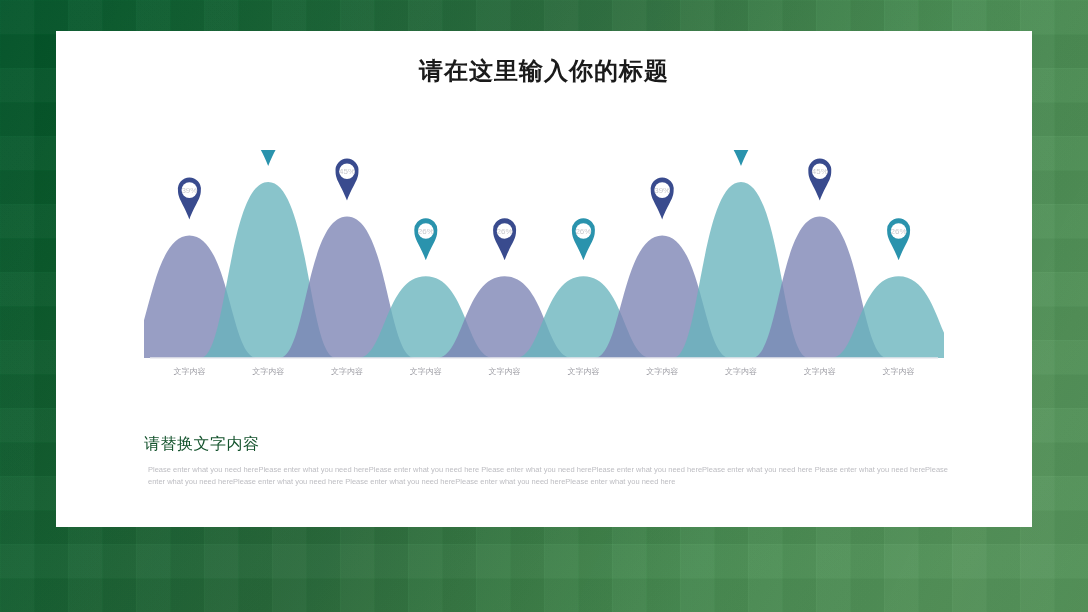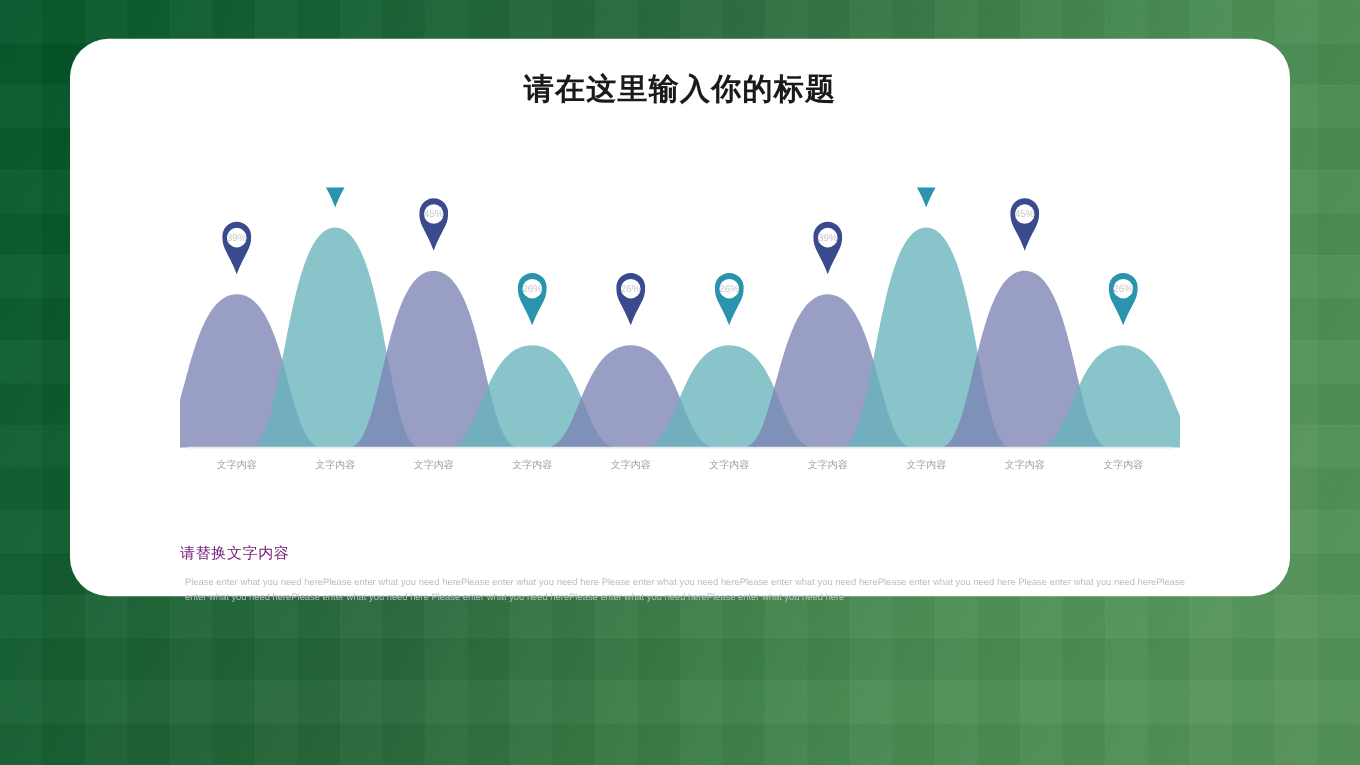--- a/index.html
+++ b/index.html
@@ -40,23 +40,22 @@
       repeating-linear-gradient(0deg, rgba(0,0,0,0.028) 0px, rgba(0,0,0,0.028) 34px, rgba(255,255,255,0.022) 34px, rgba(255,255,255,0.022) 68px),
       repeating-linear-gradient(90deg, rgba(255,255,255,0.022) 0px, rgba(255,255,255,0.022) 34px, rgba(0,0,0,0.025) 34px, rgba(0,0,0,0.025) 68px);
     pointer-events: none;
   }
 
   #card {
     position: absolute;
     left: 56px;
     top: 31px;
     width: 976px;
-    height: 446px;
+    height: 496px;
     background: #ffffff;
-    border-radius: 31px;
   }
 
   #page-title {
     position: absolute;
     left: 0;
     top: 24px;
     width: 100%;
     text-align: center;
     font-size: 24px;
     font-weight: bold;
@@ -91,22 +90,22 @@
   }
 
   
   #bottom-text {
     position: absolute;
     left: 88px;
     top: 403px;
     width: 808px;
   }
   #bottom-heading {
-    font-size: 12px;
-    color: #701a75;
+    font-size: 16px;
+    color: #14532d;
     font-family: "DejaVu Sans", sans-serif;
     margin: 0 0 9px 0;
     letter-spacing: 0.5px;
   }
   #bottom-body {
     font-size: 7.5px;
     line-height: 1.65;
     color: #bdbdc2;
     font-family: "Liberation Sans", "DejaVu Sans", sans-serif;
     margin: 4px;

